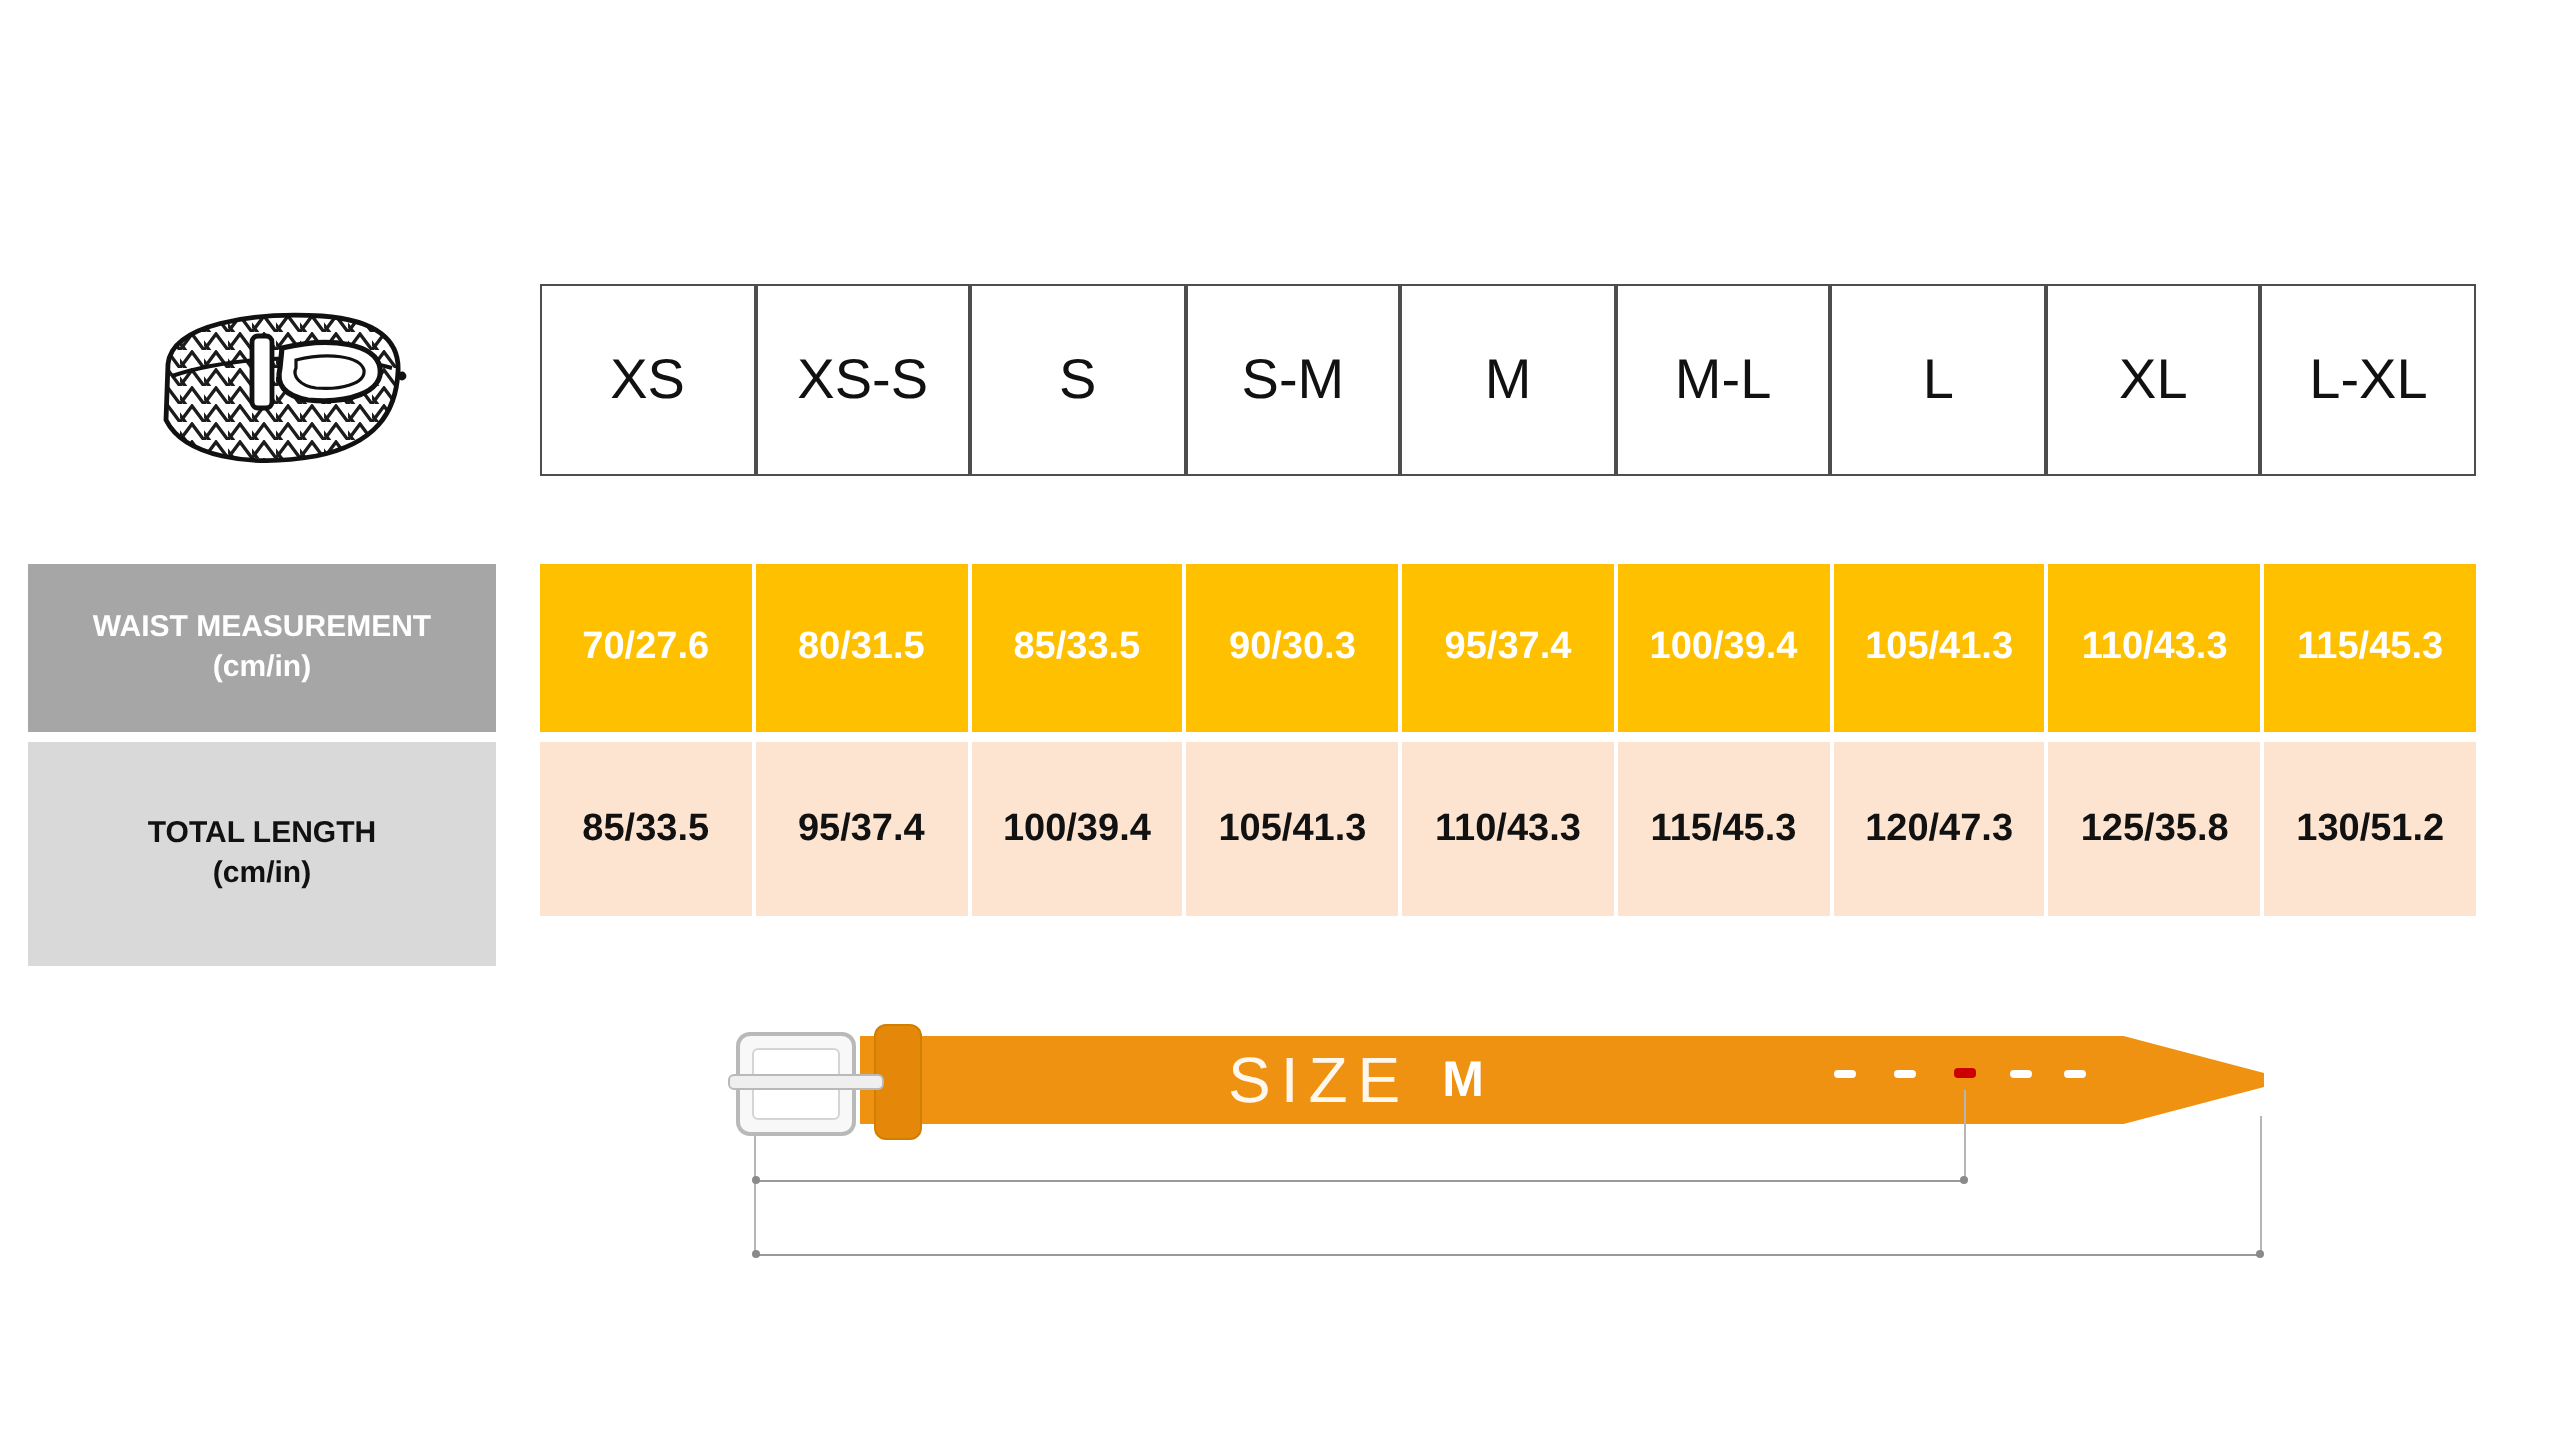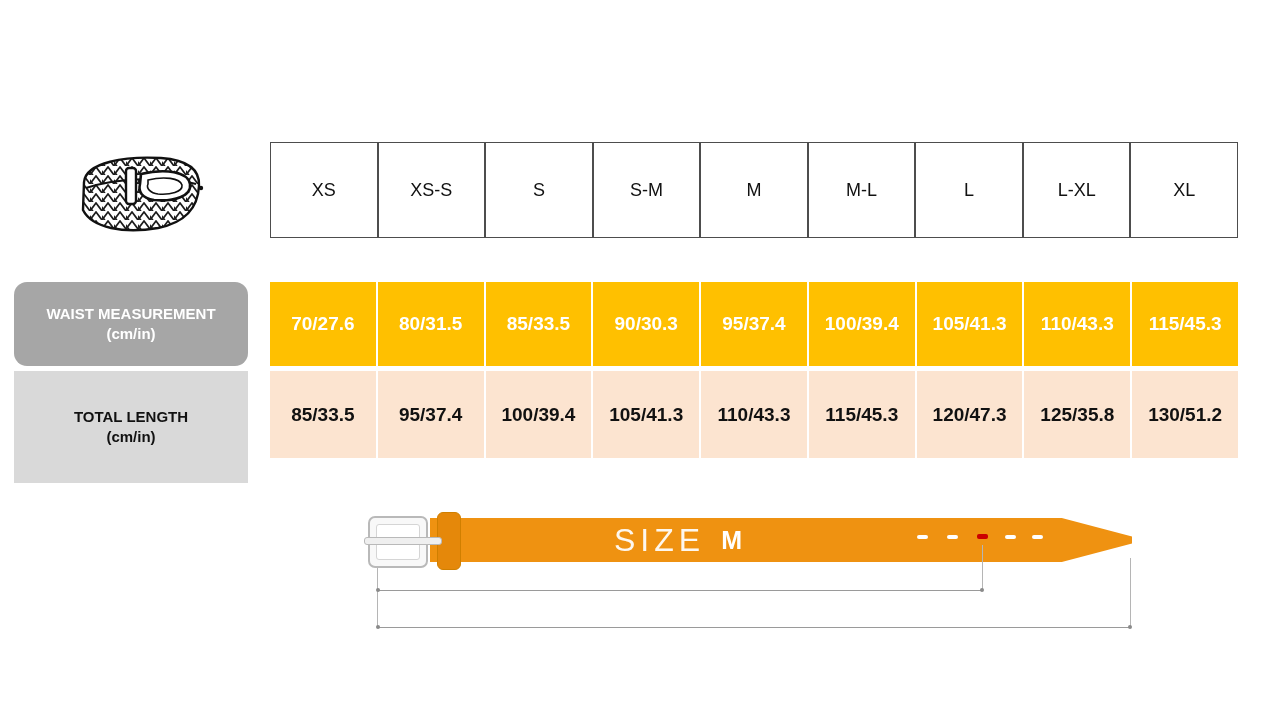--- a/index.html
+++ b/index.html
@@ -8,27 +8,27 @@
     --hole-red:#CC0000; --grid-border:#4d4d4d; --dim-line:#9a9a9a; --note-text:#595959;
   }
   html,body{margin:0;padding:0;background:#fff;}
   body{font-family:"Liberation Sans", sans-serif;}
   .canvas{position:relative;width:1280px;height:720px;background:#fff;overflow:hidden;}
 
   
   .size-row{position:absolute;left:270px;top:142px;width:968px;height:96px;
     display:grid;grid-template-columns:repeat(9,1fr);}
   .size-cell{border:1.5px solid var(--grid-border);border-left-width:0.75px;border-right-width:0.75px;
-    display:flex;align-items:center;justify-content:center;font-size:18px;color:#111;background:#fff;}
+    display:flex;align-items:center;justify-content:center;font-size:28px;color:#111;background:#fff;}
   .size-cell:first-child{border-left-width:1.5px;}
   .size-cell:last-child{border-right-width:1.5px;}
 
   .row-header{position:absolute;left:14px;width:234px;display:flex;flex-direction:column;
     align-items:center;justify-content:center;font-weight:bold;font-size:15px;line-height:1.35;text-align:center;}
-  .row-header.waist{top:282px;height:84px;background:var(--waist-header);color:#fff;border-radius:13px;}
+  .row-header.waist{top:282px;height:84px;background:var(--waist-header);color:#fff;}
   .row-header.length{top:371px;height:112px;background:var(--length-header);color:#111;}
 
   .data-row{position:absolute;left:270px;width:968px;display:grid;
     grid-template-columns:repeat(9,1fr);column-gap:2px;}
   .data-row.waist{top:282px;height:84px;}
   .data-row.length{top:371px;height:87px;}
   .data-cell{display:flex;align-items:center;justify-content:center;font-weight:bold;font-size:19px;}
   .data-row.waist .data-cell{background:var(--waist-cell);color:#fff;}
   .data-row.length .data-cell{background:var(--length-cell);color:#111;}
 
@@ -84,22 +84,22 @@
   </svg>
 
   <div class="size-row">
     <div class="size-cell">XS</div>
     <div class="size-cell">XS-S</div>
     <div class="size-cell">S</div>
     <div class="size-cell">S-M</div>
     <div class="size-cell">M</div>
     <div class="size-cell">M-L</div>
     <div class="size-cell">L</div>
+    <div class="size-cell">XL</div>
     <div class="size-cell">L-XL</div>
-    <div class="size-cell">XL</div>
   </div>
 
   <div class="row-header waist">
     <span>WAIST MEASUREMENT</span>
     <span>(cm/in)</span>
   </div>
   <div class="data-row waist">
     <div class="data-cell">70/27.6</div>
     <div class="data-cell">80/31.5</div>
     <div class="data-cell">85/33.5</div>

